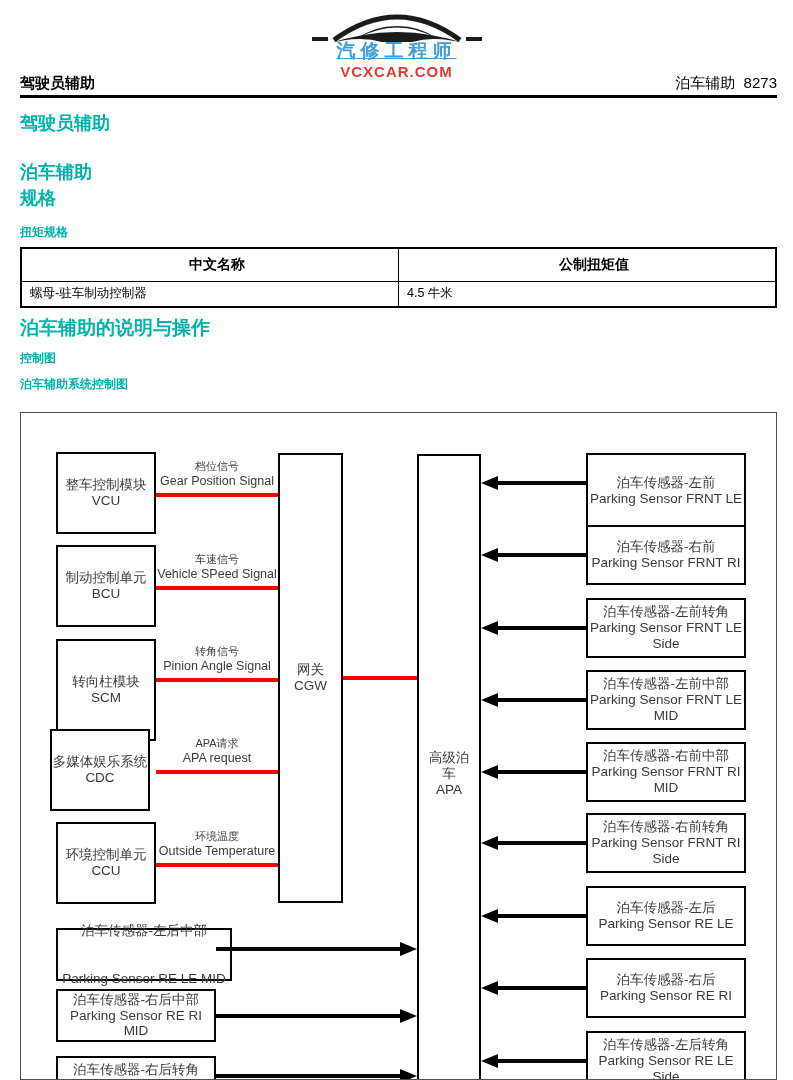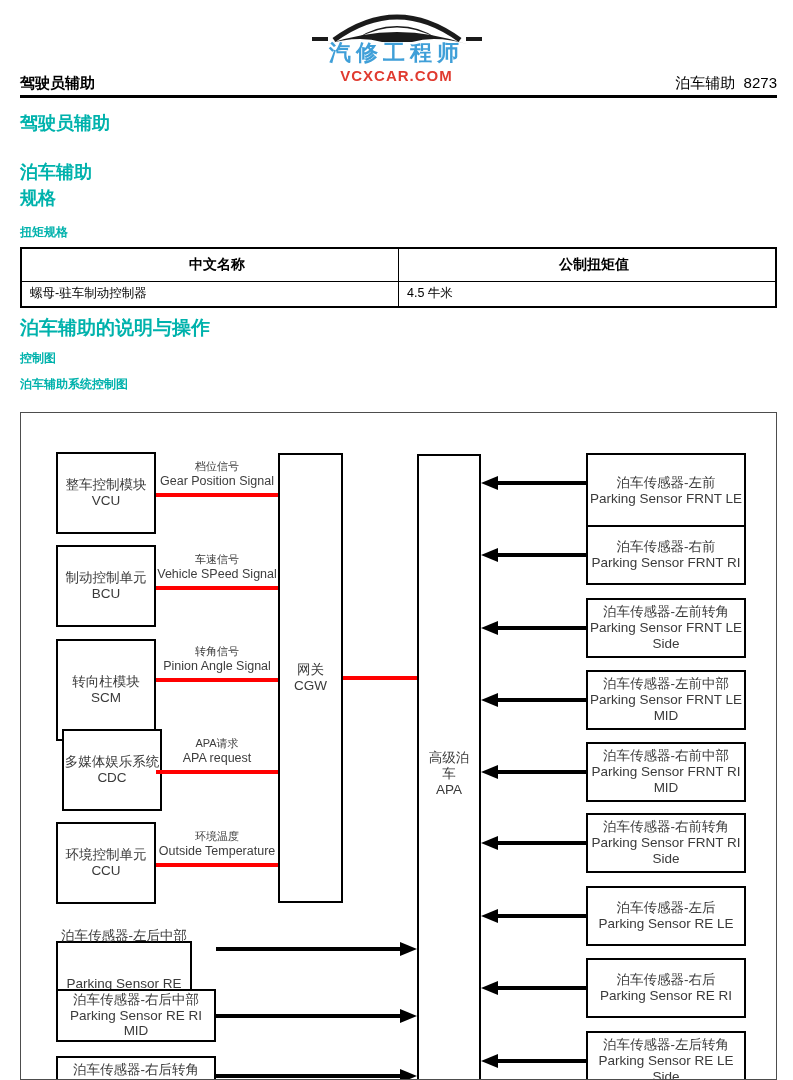--- a/index.html
+++ b/index.html
@@ -3,21 +3,21 @@
 <meta charset="utf-8">
 <style>
   * { margin:0; padding:0; box-sizing:border-box; }
   html,body { background:#ffffff; }
   body { font-family:"Liberation Sans","DejaVu Sans",sans-serif; color:#000; }
   #page { position:relative; width:793px; height:1080px; background:#fff; overflow:hidden; margin:0 auto; }
 
   
   .logo { position:absolute; left:50%; top:4px; transform:translateX(-50%); text-align:center; width:240px; }
   .logo svg { display:block; margin:0 auto; }
-  .brand-cn { font-size:22px; font-weight:bold; color:#3f9fd8; letter-spacing:5px; margin-top:-10px; white-space:nowrap; }
+  .brand-cn { font-size:19px; font-weight:bold; color:#3f9fd8; letter-spacing:5px; margin-top:-10px; white-space:nowrap;text-decoration:underline; }
   .brand-site { font-size:15px; font-weight:bold; color:#e03a2f; letter-spacing:1px; margin-top:-1px; }
 
   
   .hdr-left  { position:absolute; left:20px;  top:74px; font-size:15px; font-weight:bold; }
   .hdr-right { position:absolute; right:16px; top:74px; font-size:15px; font-weight:normal; white-space:pre; }
   .hdr-rule  { position:absolute; left:20px; top:95px; width:757px; height:3px; background:#000; }
 
   
   .h-big   { position:absolute; left:20px; color:#00b2ac; font-weight:bold; font-size:18px; white-space:nowrap; }
   .h-small { position:absolute; left:20px; color:#00b2ac; font-weight:bold; font-size:12px; white-space:nowrap; }
@@ -125,21 +125,21 @@
       </div>
       <div class="dbox" style="left:35px;top:226px;width:100px;height:102px;">
         <span class="cn">转向柱模块</span>
         <span class="en">SCM</span>
       </div>
       <div class="sigline" style="left:135px;top:265px;width:122px;"></div>
       <div class="siglabel" style="left:122px;top:231px;width:148px;">
         <span class="cn">转角信号</span>
         <span class="en">Pinion Angle Signal</span>
       </div>
-      <div class="dbox" style="left:41px;top:316px;width:100px;height:82px;">
+      <div class="dbox" style="left:29px;top:316px;width:100px;height:82px;">
         <span class="cn">多媒体娱乐系统</span>
         <span class="en">CDC</span>
       </div>
       <div class="sigline" style="left:135px;top:357px;width:122px;"></div>
       <div class="siglabel" style="left:122px;top:323px;width:148px;">
         <span class="cn">APA请求</span>
         <span class="en">APA request</span>
       </div>
       <div class="dbox" style="left:35px;top:409px;width:100px;height:82px;">
         <span class="cn">环境控制单元</span>
@@ -197,21 +197,21 @@
         <span class="en">Parking Sensor RE RI</span>
       </div>
       <div class="shaft" style="left:475px;top:573px;width:90px;"></div>
       <div class="head-l" style="left:460px;top:568px;"></div>
       <div class="dbox" style="left:565px;top:618px;width:160px;height:60px;border-bottom:none;justify-content:flex-start;padding-top:4px;">
         <span class="cn">泊车传感器-左后转角</span>
         <span class="en">Parking Sensor RE LE Side</span>
       </div>
       <div class="shaft" style="left:475px;top:646px;width:90px;"></div>
       <div class="head-l" style="left:460px;top:641px;"></div>
-      <div class="dbox" style="left:35px;top:528px;width:136px;height:53px;gap:32px;">
+      <div class="dbox" style="left:35px;top:515px;width:176px;height:53px;gap:32px;">
         <span class="cn">泊车传感器-左后中部</span>
         <span class="en">Parking Sensor RE LE MID</span>
       </div>
       <div class="shaft" style="left:195px;top:534px;width:186px;"></div>
       <div class="head-r" style="left:379px;top:529px;"></div>
       <div class="dbox" style="left:35px;top:576px;width:160px;height:53px;">
         <span class="cn">泊车传感器-右后中部</span>
         <span class="en">Parking Sensor RE RI MID</span>
       </div>
       <div class="shaft" style="left:195px;top:601px;width:186px;"></div>

